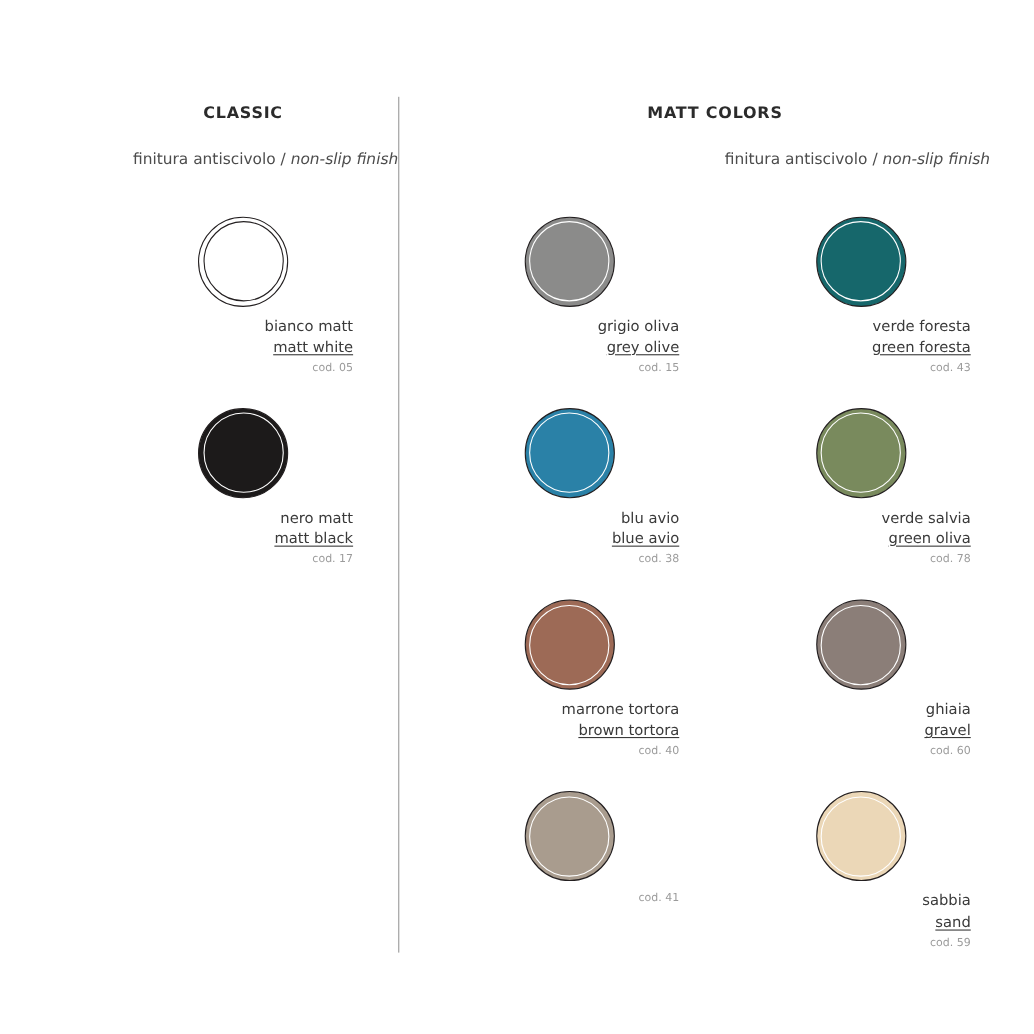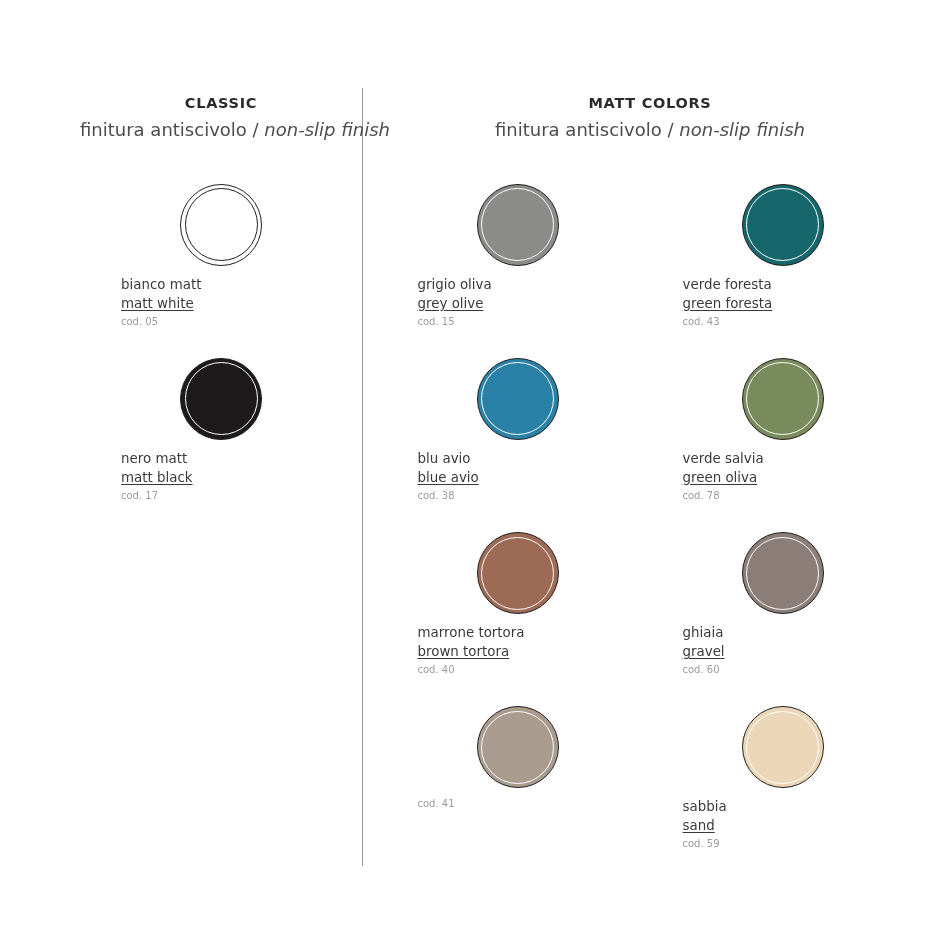--- a/index.html
+++ b/index.html
@@ -46,25 +46,26 @@
   }
   .col-title {
     font-family: "DejaVu Sans", sans-serif;
     font-size: 14.5px;
     font-weight: bold;
     letter-spacing: 0.7px;
     color: #2b2b2b;
     line-height: 1.1;
   }
   .col-sub {
-    margin-top: 7px;
-    font-size: 18px;
+    margin-top: 25px;
+    font-size: 14px;
     color: #4c4c4c;
     line-height: 1.2;
     white-space: nowrap;
+    text-align: right;
   }
   .col-sub .it {
     font-style: italic;
   }
   .col-sub .sep {
     font-style: normal;
   }
 
   
   .grid {
@@ -76,21 +77,21 @@
     row-gap: 22px;
   }
   .grid-matt {
     grid-template-columns: 1fr 1fr;
     column-gap: 30px;
     row-gap: 22px;
   }
 
   .swatch {
     width: 200px;
-    text-align: left;
+    text-align: right;
   }
 
   .disc-wrap {
     height: 96px;
     display: flex;
     align-items: center;
     justify-content: center;
   }
 
   

